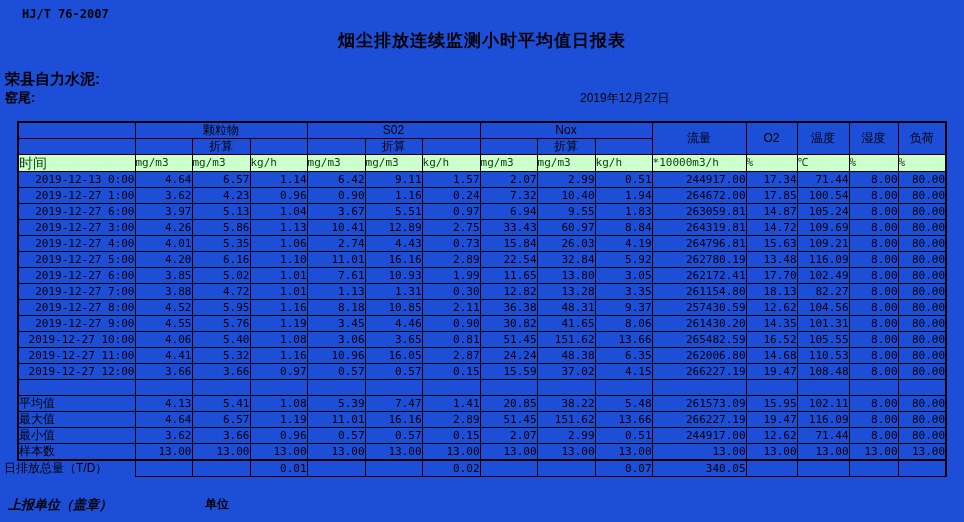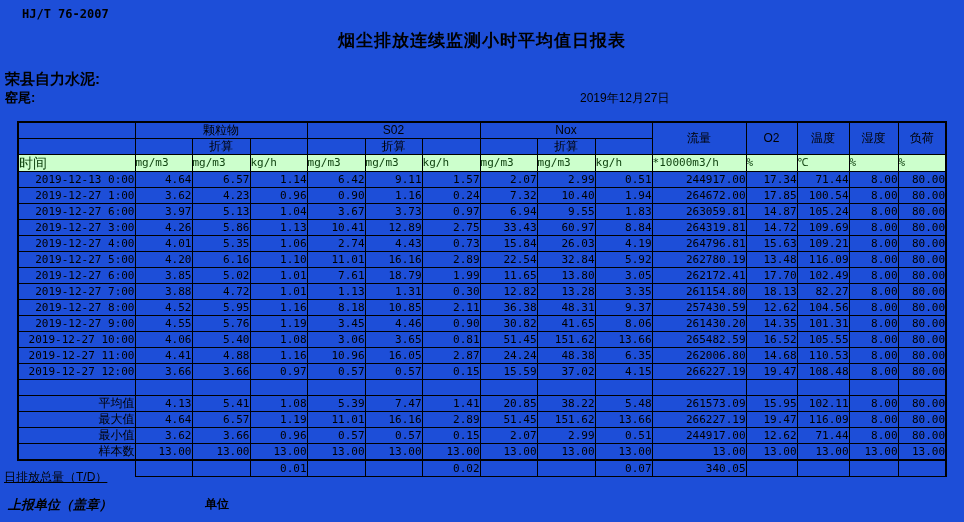--- a/index.html
+++ b/index.html
@@ -22,23 +22,23 @@
   .b-left{border-left:2px solid #000 !important;}
   .b-right{border-right:2px solid #000 !important;}
   .thickb{border-bottom:2px solid #000 !important;}
   th.grp{font-size:12px;text-align:center;height:17px;line-height:17px;}
   td.sub{font-size:12px;text-align:center;}
   tr.units td{background:#ccffcc;color:#114411;text-align:left;
       font-size:11px;font-family:"DejaVu Sans Mono",monospace;height:16px;line-height:16px;}
   tr.units td.time-h{font-size:14px;font-family:"Liberation Sans",sans-serif;}
   td.c-num{font-size:11px;font-family:"DejaVu Sans Mono",monospace;text-align:right;padding-right:4px;}
   td.c-time{font-size:11px;font-family:"DejaVu Sans Mono",monospace;text-align:right;padding-right:3px;}
-  td.c-lab{font-size:12px;text-align:right;padding-right:2px;}
+  td.c-lab{font-size:12px;text-align:left;padding-right:2px;}
   td.total-label{border:none !important;font-size:12px;text-align:left;position:relative;}
-  td.total-label span{position:absolute;left:-14px;top:9px;white-space:nowrap;text-decoration:underline;}
+  td.total-label span{position:absolute;left:-14px;top:0;white-space:nowrap;}
 </style>
 </head>
 <body>
 
 <div id="screen">
   <div class="abs std-no">HJ/T  76-2007</div>
   <div class="abs title">烟尘排放连续监测小时平均值日报表</div>
   <div class="abs company">荣县自力水泥:</div>
   <div class="abs station">窑尾:</div>
   <div class="abs date">2019年12月27日</div>
@@ -137,21 +137,21 @@
           <td class="c-num">100.54</td>
           <td class="c-num">8.00</td>
           <td class="c-num b-right">80.00</td>
         </tr>
         <tr>
           <td class="c-time b-left">2019-12-27 6:00</td>
           <td class="c-num">3.97</td>
           <td class="c-num">5.13</td>
           <td class="c-num">1.04</td>
           <td class="c-num">3.67</td>
-          <td class="c-num">3.73</td>
+          <td class="c-num">5.51</td>
           <td class="c-num">0.97</td>
           <td class="c-num">6.94</td>
           <td class="c-num">9.55</td>
           <td class="c-num">1.83</td>
           <td class="c-num">263059.81</td>
           <td class="c-num">14.87</td>
           <td class="c-num">105.24</td>
           <td class="c-num">8.00</td>
           <td class="c-num b-right">80.00</td>
         </tr>
@@ -205,21 +205,21 @@
           <td class="c-num">116.09</td>
           <td class="c-num">8.00</td>
           <td class="c-num b-right">80.00</td>
         </tr>
         <tr>
           <td class="c-time b-left">2019-12-27 6:00</td>
           <td class="c-num">3.85</td>
           <td class="c-num">5.02</td>
           <td class="c-num">1.01</td>
           <td class="c-num">7.61</td>
-          <td class="c-num">18.79</td>
+          <td class="c-num">10.93</td>
           <td class="c-num">1.99</td>
           <td class="c-num">11.65</td>
           <td class="c-num">13.80</td>
           <td class="c-num">3.05</td>
           <td class="c-num">262172.41</td>
           <td class="c-num">17.70</td>
           <td class="c-num">102.49</td>
           <td class="c-num">8.00</td>
           <td class="c-num b-right">80.00</td>
         </tr>
@@ -287,21 +287,21 @@
           <td class="c-num">13.66</td>
           <td class="c-num">265482.59</td>
           <td class="c-num">16.52</td>
           <td class="c-num">105.55</td>
           <td class="c-num">8.00</td>
           <td class="c-num b-right">80.00</td>
         </tr>
         <tr>
           <td class="c-time b-left">2019-12-27 11:00</td>
           <td class="c-num">4.41</td>
-          <td class="c-num">4.88</td>
+          <td class="c-num">5.32</td>
           <td class="c-num">1.16</td>
           <td class="c-num">10.96</td>
           <td class="c-num">16.05</td>
           <td class="c-num">2.87</td>
           <td class="c-num">24.24</td>
           <td class="c-num">48.38</td>
           <td class="c-num">6.35</td>
           <td class="c-num">262006.80</td>
           <td class="c-num">14.68</td>
           <td class="c-num">110.53</td>

